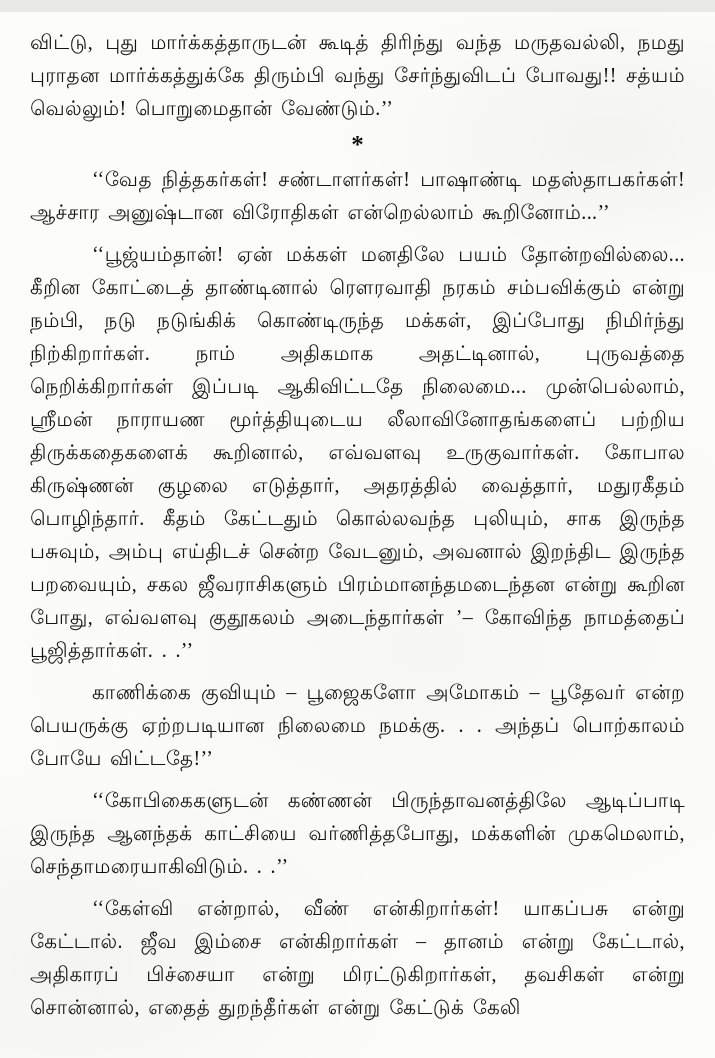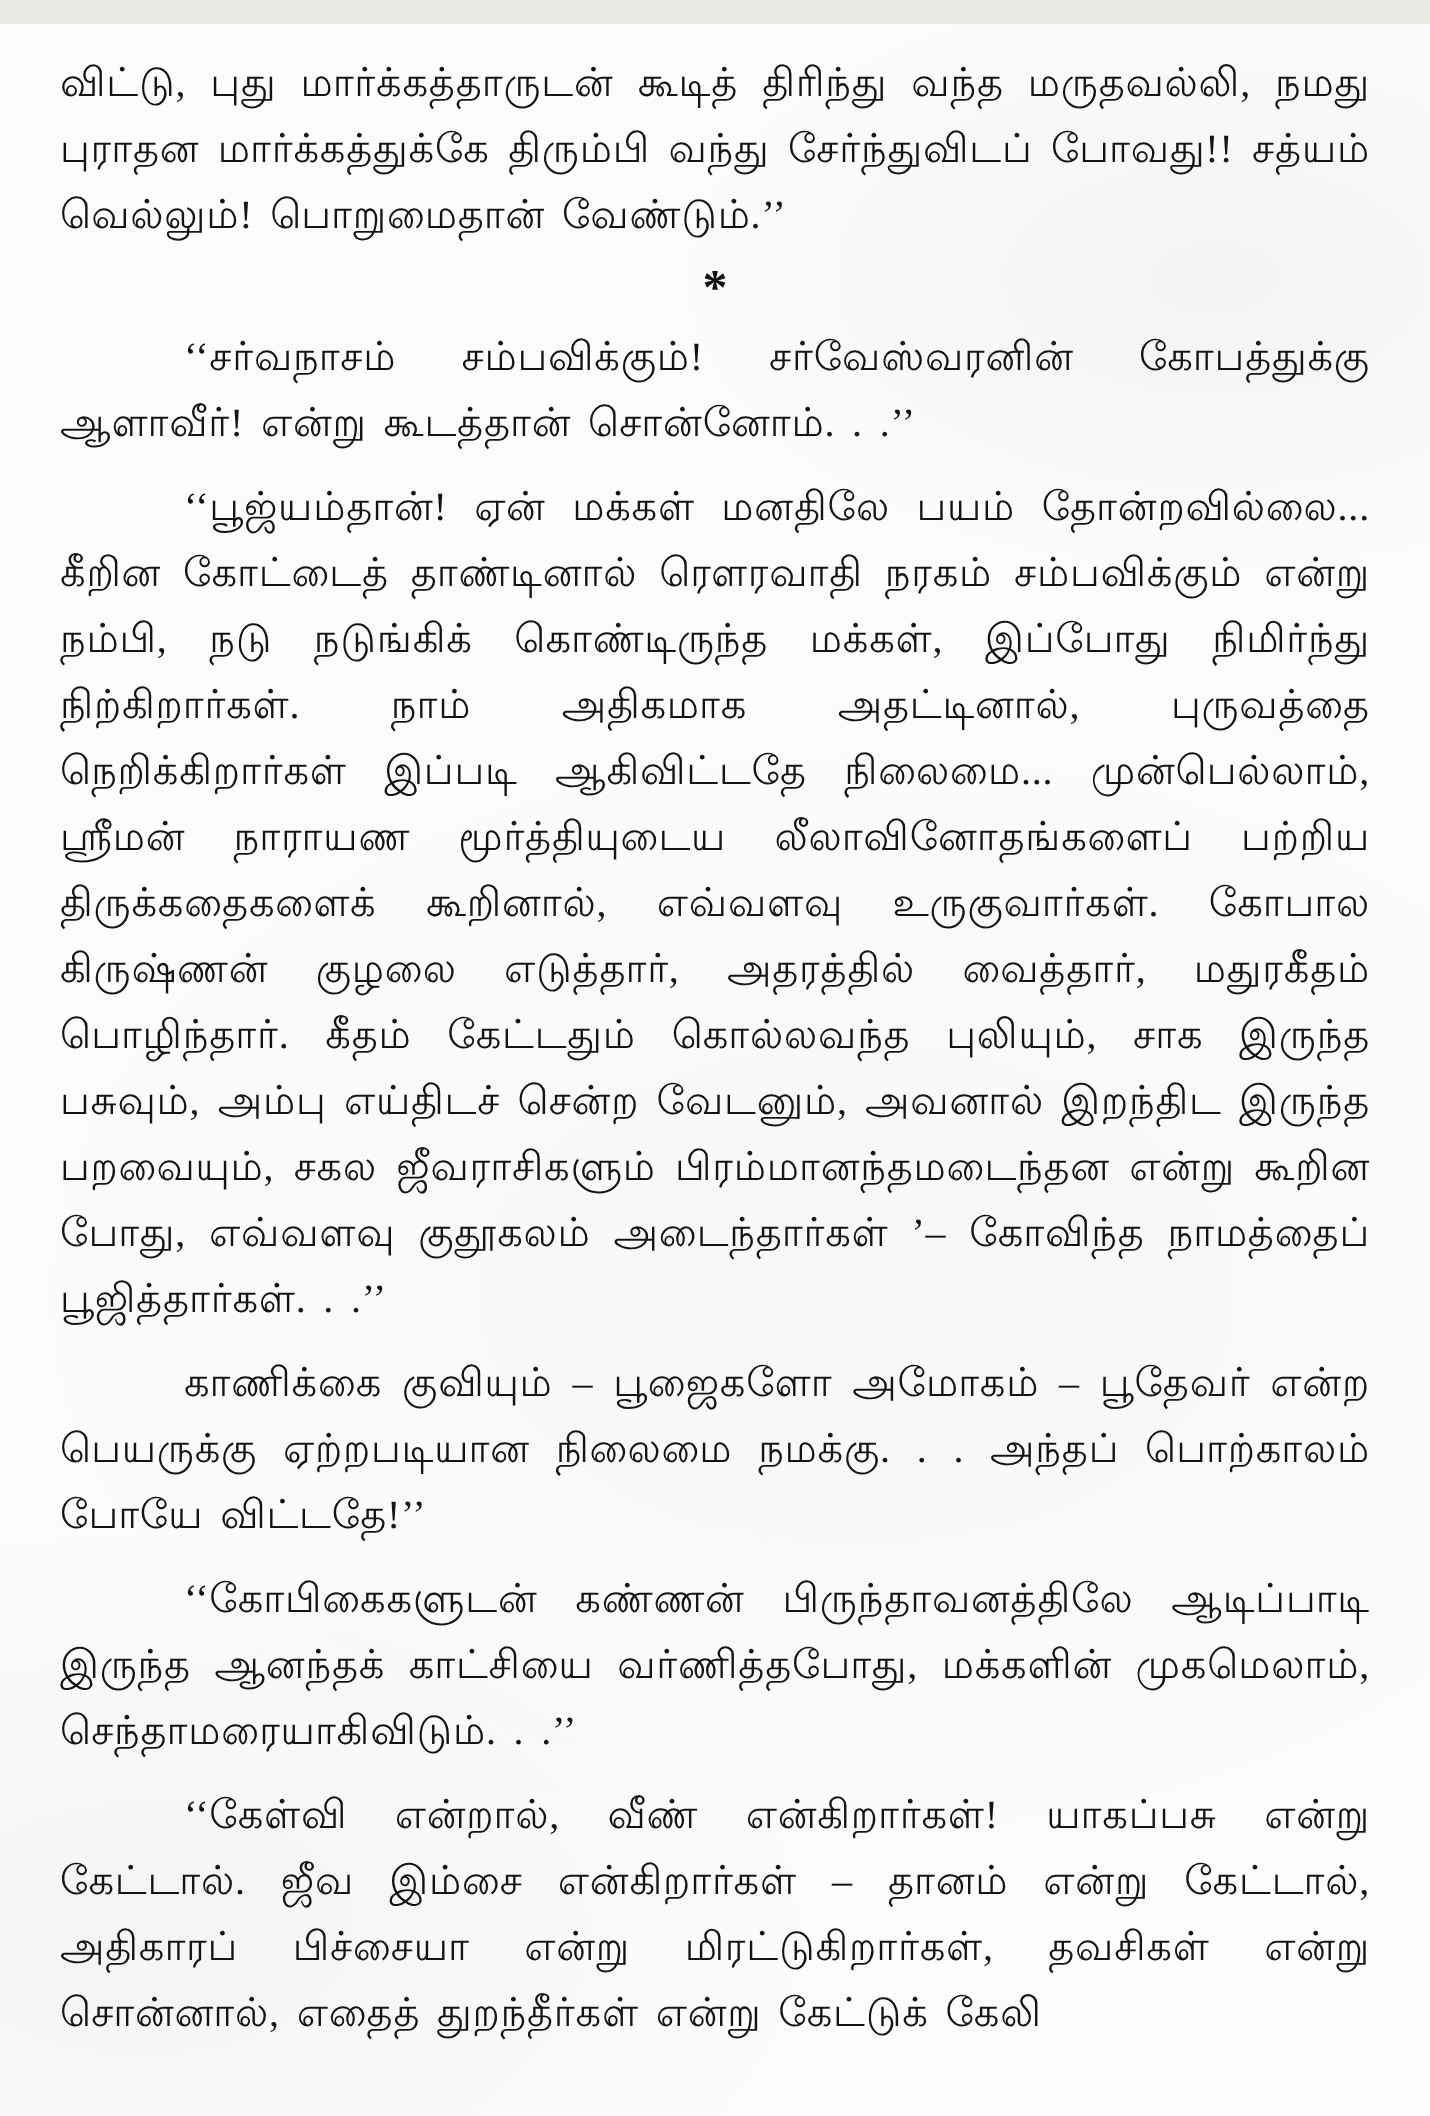--- a/index.html
+++ b/index.html
@@ -48,22 +48,22 @@
 </style>
 </head>
 <body>
 
 <div class="scan-page">
 
   <p class="para continuation">விட்டு, புது மார்க்கத்தாருடன் கூடித் திரிந்து வந்த மருதவல்லி, நமது புராதன மார்க்கத்துக்கே திரும்பி வந்து சேர்ந்துவிடப் போவது!! சத்யம் வெல்லும்! பொறுமைதான் வேண்டும்.’’</p>
 
   <div class="section-divider">*</div>
 
+  <p class="para indent">‘‘வேத நித்தகர்கள்! சண்டாளர்கள்! பாஷாண்டி மதஸ்தாபகர்கள்! ஆச்சார அனுஷ்டான விரோதிகள் என்றெல்லாம் கூறினோம்...’’</p>
 
-  <p class="para indent">‘‘சர்வநாசம் சம்பவிக்கும்! சர்வேஸ்வரனின் கோபத்துக்கு ஆளாவீர்! என்று கூடத்தான் சொன்னோம். . .’’</p>
 
 
   <p class="para indent">‘‘பூஜ்யம்தான்! ஏன் மக்கள் மனதிலே பயம் தோன்றவில்லை... கீறின கோட்டைத் தாண்டினால் ரௌரவாதி நரகம் சம்பவிக்கும் என்று நம்பி, நடு நடுங்கிக் கொண்டிருந்த மக்கள், இப்போது நிமிர்ந்து நிற்கிறார்கள். நாம் அதிகமாக அதட்டினால், புருவத்தை நெறிக்கிறார்கள் இப்படி ஆகிவிட்டதே நிலைமை... முன்பெல்லாம், ஸ்ரீமன் நாராயண மூர்த்தியுடைய லீலாவினோதங்களைப் பற்றிய திருக்கதைகளைக் கூறினால், எவ்வளவு உருகுவார்கள். கோபால கிருஷ்ணன் குழலை எடுத்தார், அதரத்தில் வைத்தார், மதுரகீதம் பொழிந்தார். கீதம் கேட்டதும் கொல்லவந்த புலியும், சாக இருந்த பசுவும், அம்பு எய்திடச் சென்ற வேடனும், அவனால் இறந்திட இருந்த பறவையும், சகல ஜீவராசிகளும் பிரம்மானந்தமடைந்தன என்று கூறின போது, எவ்வளவு குதூகலம் அடைந்தார்கள் ’– கோவிந்த நாமத்தைப் பூஜித்தார்கள். . .’’</p>
 
   <p class="para indent">காணிக்கை குவியும் – பூஜைகளோ அமோகம் – பூதேவர் என்ற பெயருக்கு ஏற்றபடியான நிலைமை நமக்கு. . . அந்தப் பொற்காலம் போயே விட்டதே!’’</p>
 
   <p class="para indent">‘‘கோபிகைகளுடன் கண்ணன் பிருந்தாவனத்திலே ஆடிப்பாடி இருந்த ஆனந்தக் காட்சியை வர்ணித்தபோது, மக்களின் முகமெலாம், செந்தாமரையாகிவிடும். . .’’</p>
 
   <p class="para indent">‘‘கேள்வி என்றால், வீண் என்கிறார்கள்! யாகப்பசு என்று கேட்டால். ஜீவ இம்சை என்கிறார்கள் – தானம் என்று கேட்டால், அதிகாரப் பிச்சையா என்று மிரட்டுகிறார்கள், தவசிகள் என்று சொன்னால், எதைத் துறந்தீர்கள் என்று கேட்டுக் கேலி</p>
 

